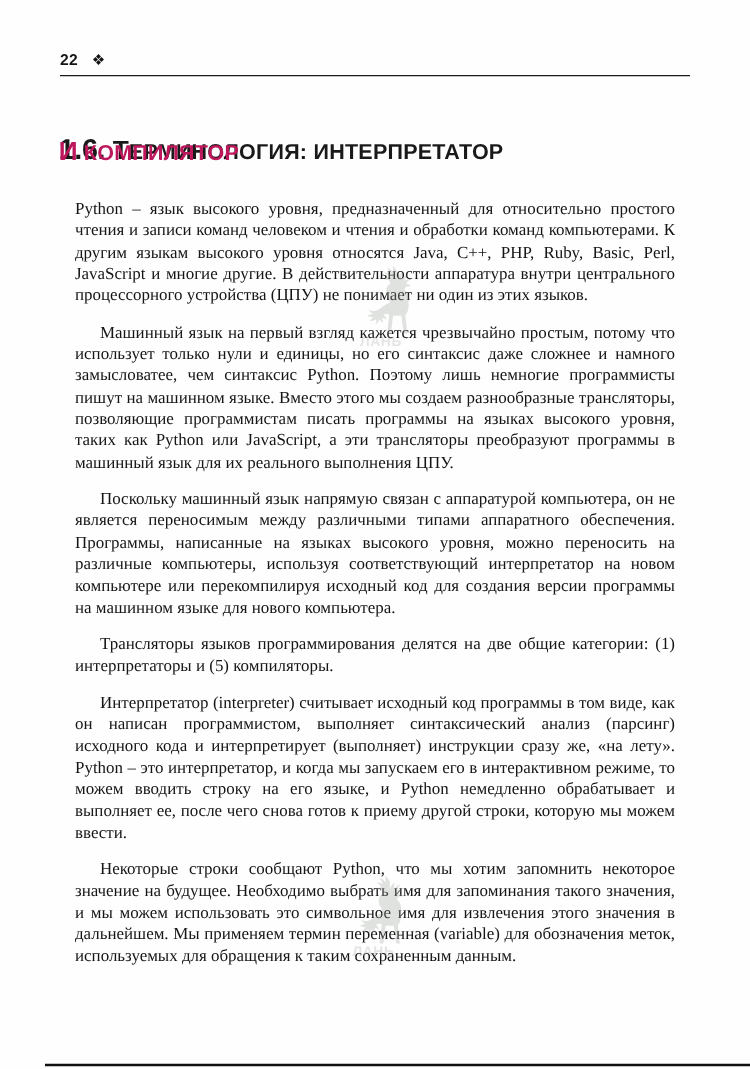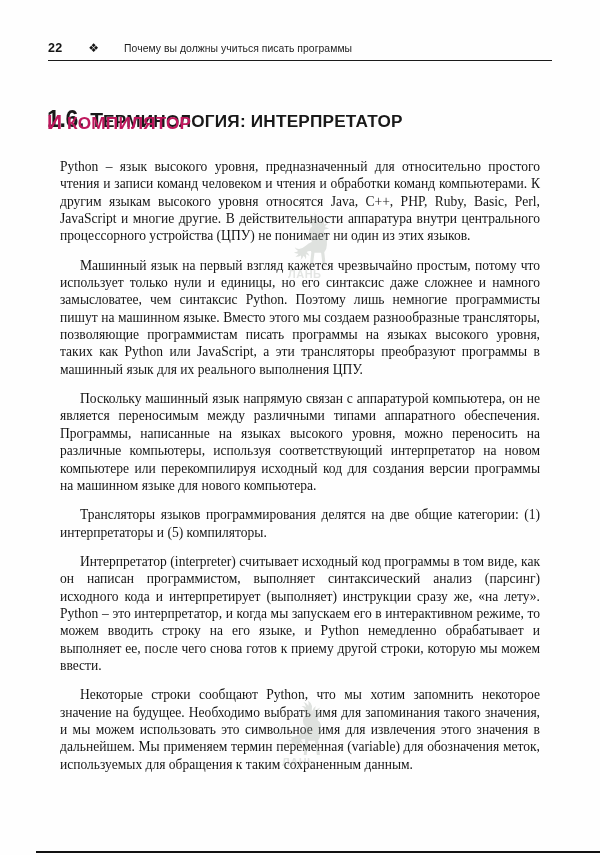--- a/index.html
+++ b/index.html
@@ -25,21 +25,21 @@
   }
 
   
   .runhead {
     position: absolute;
     left: 48px;
     top: 41px;
     width: 504px;
     display: flex;
     align-items: baseline;
-    gap: 17px;
+    gap: 2px;
   }
   .runhead-page {
     font-family: "Liberation Sans", sans-serif;
     font-weight: bold;
     font-size: 12.5px;
     color: #141414;
     letter-spacing: 0.2px;
   }
   .runhead-orn {
     font-size: 12px;
@@ -164,21 +164,20 @@
   #watermark-lower { left: 282px; top: 700px; }
 </style>
 </head>
 <body>
 
 <div class="page">
 
   <div class="runhead">
     <span class="runhead-page">22</span>
     <span class="runhead-orn">❖</span>
-    <span class="runhead-title">Почему вы должны учиться писать программы</span>
   </div>
   <div class="rule-top"></div>
 
   <h1 class="heading">
     <span class="num">1.6.</span><span class="num">&nbsp;</span><span class="cap">Т</span><span class="sc">ЕРМИНОЛОГИЯ: ИНТЕРПРЕТАТОР</span>
   </h1>
   <div class="heading-l2">
     <span class="cap">И</span><span class="sc"> КОМПИЛЯТОР</span>
   </div>
 

